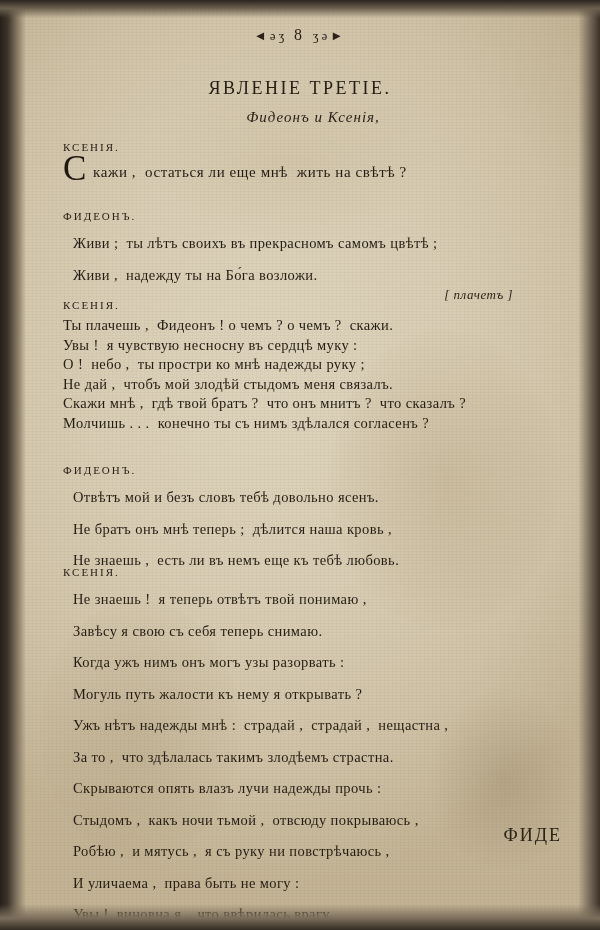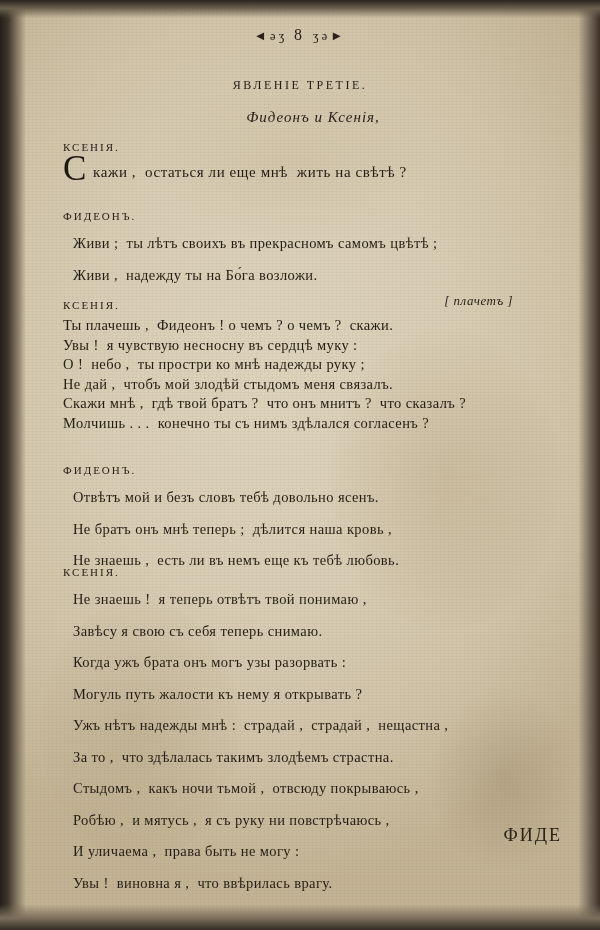--- a/index.html
+++ b/index.html
@@ -87,21 +87,21 @@
     font-size: 16px;
     letter-spacing: 4px;
   }
 
   .scene-title {
     position: absolute;
     top: 78px;
     left: 0;
     width: 600px;
     text-align: center;
-    font-size: 12px;
+    font-size: 18px;
     letter-spacing: 2.5px;
     color: #241d14;
   }
   .scene-persons {
     position: absolute;
     top: 109px;
     left: 0;
     width: 600px;
     text-align: center;
     font-size: 15px;
@@ -122,21 +122,21 @@
     font-size: 11px;
     letter-spacing: 2px;
     margin: 9px 0 5px 0;
     color: #2a2117;
   }
   .stage-dir {
     text-align: right;
     font-size: 13px;
     font-style: italic;
     letter-spacing: 0.5px;
-    margin: 8px 24px 2px 0;
+    margin: 2px 24px 2px 0;
     color: #2b2318;
   }
 
   .line {
     font-size: 14.5px;
     line-height: 19.5px;
     letter-spacing: 0.4px;
     white-space: pre;
     color: #241d13;
     text-indent: 0;
@@ -226,24 +226,25 @@
       <div class="speaker">ФИДЕОНЪ.</div>
       <div class="line indent">Отвѣтъ мой и безъ словъ тебѣ довольно ясенъ.</div>
       <div class="line indent">Не братъ онъ мнѣ теперь ;  дѣлится наша кровь ,</div>
       <div class="line indent">Не знаешь ,  есть ли въ немъ еще къ тебѣ любовь.</div>
     </div>
 
     <div class="body-block" style="top:557px;">
       <div class="speaker">КСЕНІЯ.</div>
       <div class="line indent">Не знаешь !  я теперь отвѣтъ твой понимаю ,</div>
       <div class="line indent">Завѣсу я свою съ себя теперь снимаю.</div>
-      <div class="line indent">Когда ужъ брата онъ могъ узы разорвать :</div>
+      <div class="line indent">Когда ужъ нимъ онъ могъ узы разорвать :</div>
       <div class="line indent">Могуль путь жалости къ нему я открывать ?</div>
       <div class="line indent">Ужъ нѣтъ надежды мнѣ :  страдай ,  страдай ,  нещастна ,</div>
       <div class="line indent">За то ,  что здѣлалась такимъ злодѣемъ страстна.</div>
+      <div class="line indent">Скрываются опять влазъ лучи надежды прочь :</div>
       <div class="line indent">Стыдомъ ,  какъ ночи тьмой ,  отвсюду покрываюсь ,</div>
       <div class="line indent">Робѣю ,  и мятусь ,  я съ руку ни повстрѣчаюсь ,</div>
       <div class="line indent">И уличаема ,  права быть не могу :</div>
       <div class="line indent">Увы !  виновна я ,  что ввѣрилась врагу.</div>
     </div>
 
     <div class="catchword">ФИДЕ</div>
   </div>
 
   <div class="edge-left"></div>

